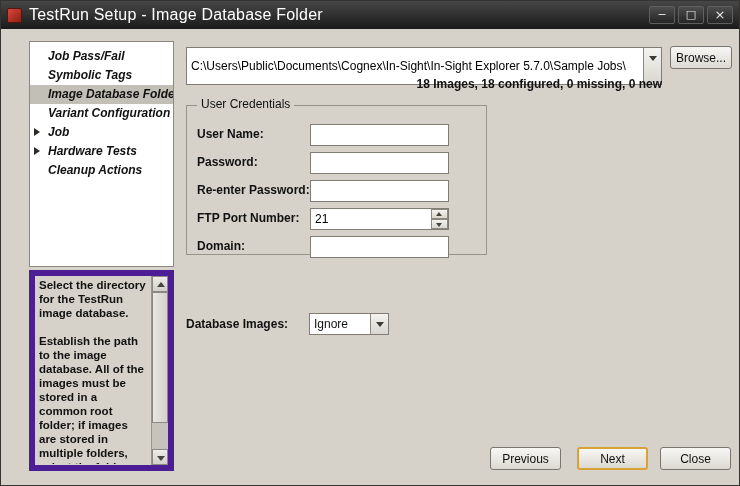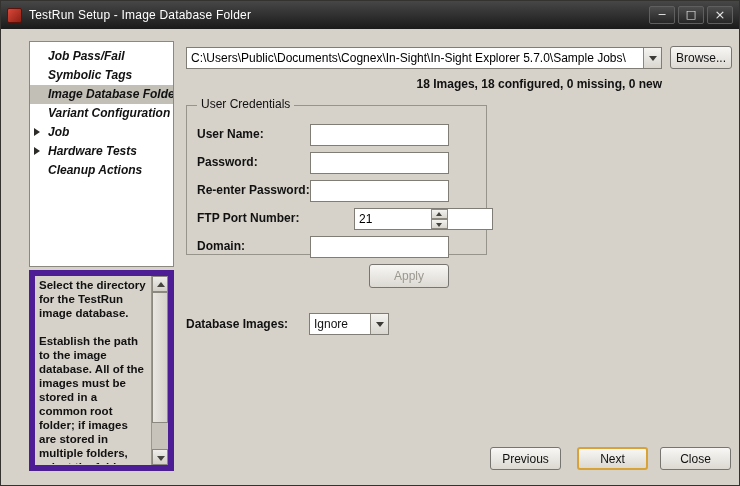--- a/index.html
+++ b/index.html
@@ -9,21 +9,21 @@
   .window { position:relative; width:740px; height:486px; background:#d6d2ca;
             border:1px solid #35332f; overflow:hidden; }
 
   
   .titlebar { position:absolute; top:0; left:0; right:0; height:28px;
               background:linear-gradient(#474747,#1a1a1a);
               display:flex; align-items:center; padding:0 6px; }
   .app-icon { width:15px; height:15px; border-radius:2px;
               background:linear-gradient(135deg,#d8483a,#8e1f14);
               border:1px solid #5c120b; flex:0 0 auto; }
-  .win-title { color:#fff; margin-left:7px; font-size:12px; letter-spacing:.2px;
+  .win-title { color:#fff; margin-left:7px; font-size:16px; letter-spacing:.2px;
                white-space:nowrap; }
   .win-controls { margin-left:auto; display:flex; gap:3px; }
   .win-btn { width:26px; height:18px; background:linear-gradient(#4d4d4d,#262626);
              border:1px solid #5f5f5f; border-radius:2px; color:#e6e6e6;
              font-size:11px; line-height:16px; text-align:center; cursor:default;
              font-family:"DejaVu Sans",sans-serif; padding:0; }
   .win-btn.close { font-size:13px; }
 
   
   .nav-list { position:absolute; left:28px; top:40px; width:145px; height:226px;
@@ -50,21 +50,21 @@
             border-left:4px solid transparent; border-right:4px solid transparent;
             border-bottom:5px solid #46443f; }
   .sb-btn .tri-down { position:absolute; left:4px; top:6px; width:0; height:0;
             border-left:4px solid transparent; border-right:4px solid transparent;
             border-top:5px solid #46443f; }
   .sb-thumb { position:absolute; left:0; top:16px; width:16px; bottom:42px;
               background:linear-gradient(90deg,#e8e6e1,#d4d1ca);
               border:1px solid #8a887f; }
 
   
-  .path-combo { position:absolute; left:185px; top:46px; width:476px; height:22px;
+  .path-combo { position:absolute; left:185px; top:46px; width:476px; height:38px;
                 border:1px solid #7f7d76; background:#fff; }
   .path-input { position:absolute; inset:0; border:none; outline:none;
                 padding:2px 22px 2px 4px; font:12px "Liberation Sans",sans-serif;
                 background:transparent; }
   .combo-arrow-btn { position:absolute; right:0; top:0; bottom:0; width:18px;
                 background:linear-gradient(#f4f3f0,#d9d6cf); border-left:1px solid #8a887f;
                 cursor:default; }
   .combo-arrow-btn .tri-down { position:absolute; left:5px; top:8px; width:0; height:0;
                 border-left:4px solid transparent; border-right:4px solid transparent;
                 border-top:5px solid #3c3a36; }
@@ -81,21 +81,21 @@
               border:1px solid #97948b;padding-left:20px; }
   .groupbox-legend { position:absolute; top:-9px; left:10px; background:#d6d2ca;
               padding:0 4px; font-size:12px; }
   .field-row { position:absolute; left:0; width:100%; height:22px; }
   .field-label { position:absolute; left:10px; top:3px; font-weight:bold; white-space:nowrap; }
   .field-input { position:absolute; left:123px; top:0; width:139px; height:22px;
                  border:1px solid #7f7d76; padding:2px 4px;
                  font:12px "Liberation Sans",sans-serif; background:#fff; }
   .spin-wrap { position:absolute; left:123px; top:0; width:139px; height:22px; }
   .spin-input { width:100%; height:100%; border:1px solid #7f7d76; padding:2px 20px 2px 4px;
-                font:12px "Liberation Sans",sans-serif; background:#fff;margin-left:44px; }
+                font:12px "Liberation Sans",sans-serif; background:#fff; }
   .spin-btns { position:absolute; right:1px; top:1px; bottom:1px; width:17px; }
   .spin-btn { position:absolute; left:0; width:17px; height:10px;
               background:linear-gradient(#f4f3f0,#d9d6cf); border:1px solid #8a887f; }
   .spin-btn.up { top:0; }
   .spin-btn.down { bottom:0; }
   .spin-btn .tri-up { position:absolute; left:4px; top:2px; width:0; height:0;
               border-left:3.5px solid transparent; border-right:3.5px solid transparent;
               border-bottom:4px solid #46443f; }
   .spin-btn .tri-down { position:absolute; left:4px; top:3px; width:0; height:0;
               border-left:3.5px solid transparent; border-right:3.5px solid transparent;
@@ -214,21 +214,20 @@
             </span>
         </span>
       </span>
     </div>
 
     <div class="field-row" style="top:130px;">
       <span class="field-label">Domain:</span>
       <input class="field-input" type="text" value="" style="">
     </div>
 
-    <button class="btn apply-btn" disabled="">Apply</button>
   </div>
 
   <div class="unknown-row">
     <span class="unknown-label">Database Images:</span>
     <div class="unknown-combo">
       <span class="unknown-value">Ignore</span>
       <div class="combo-arrow-btn">
         <span class="tri-down"></span>
       </div>
     </div>

